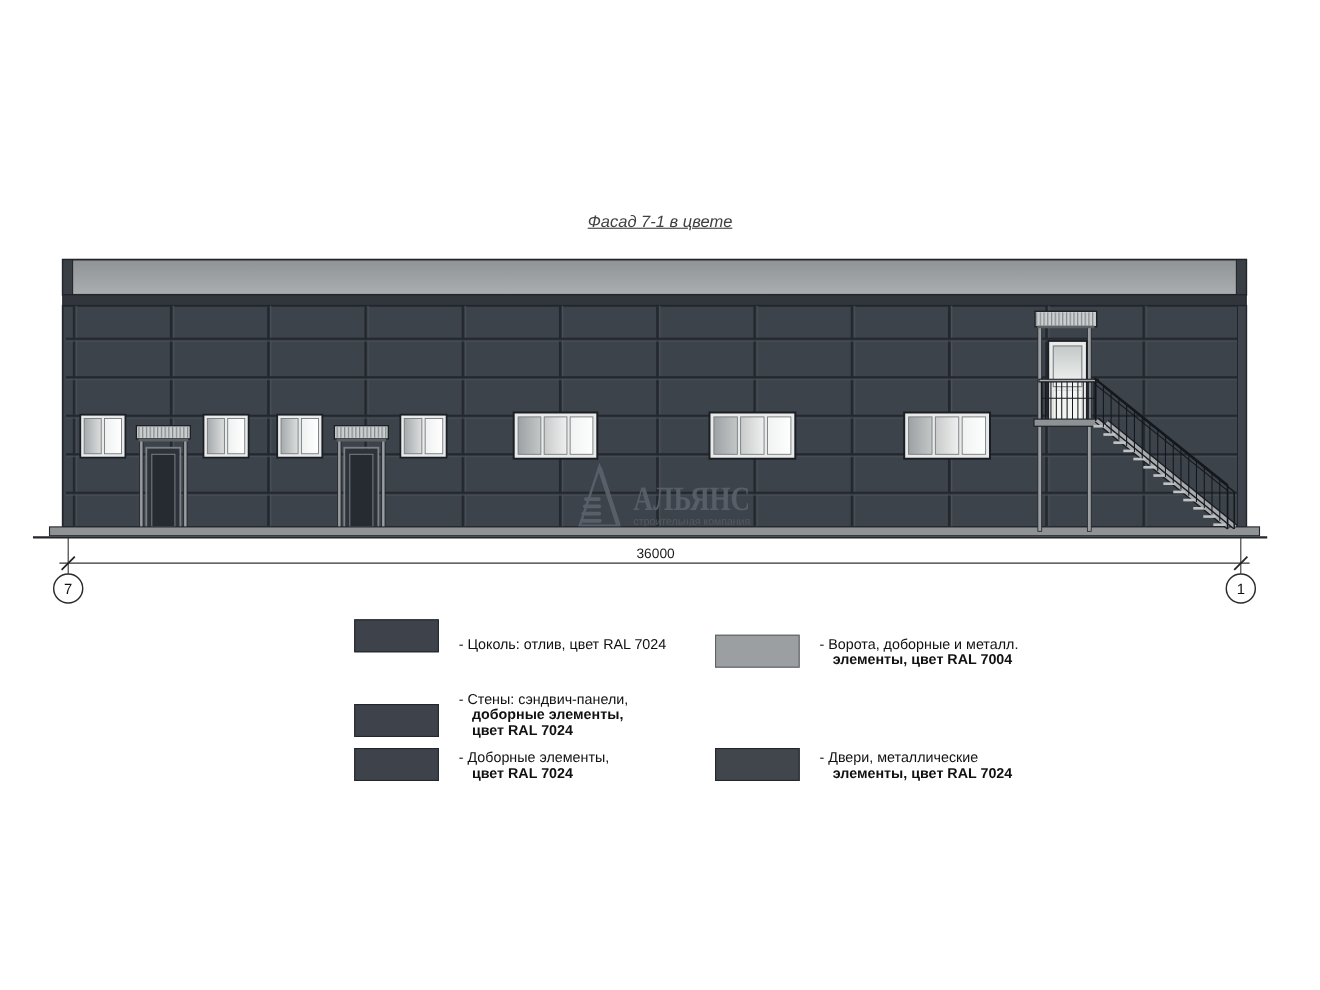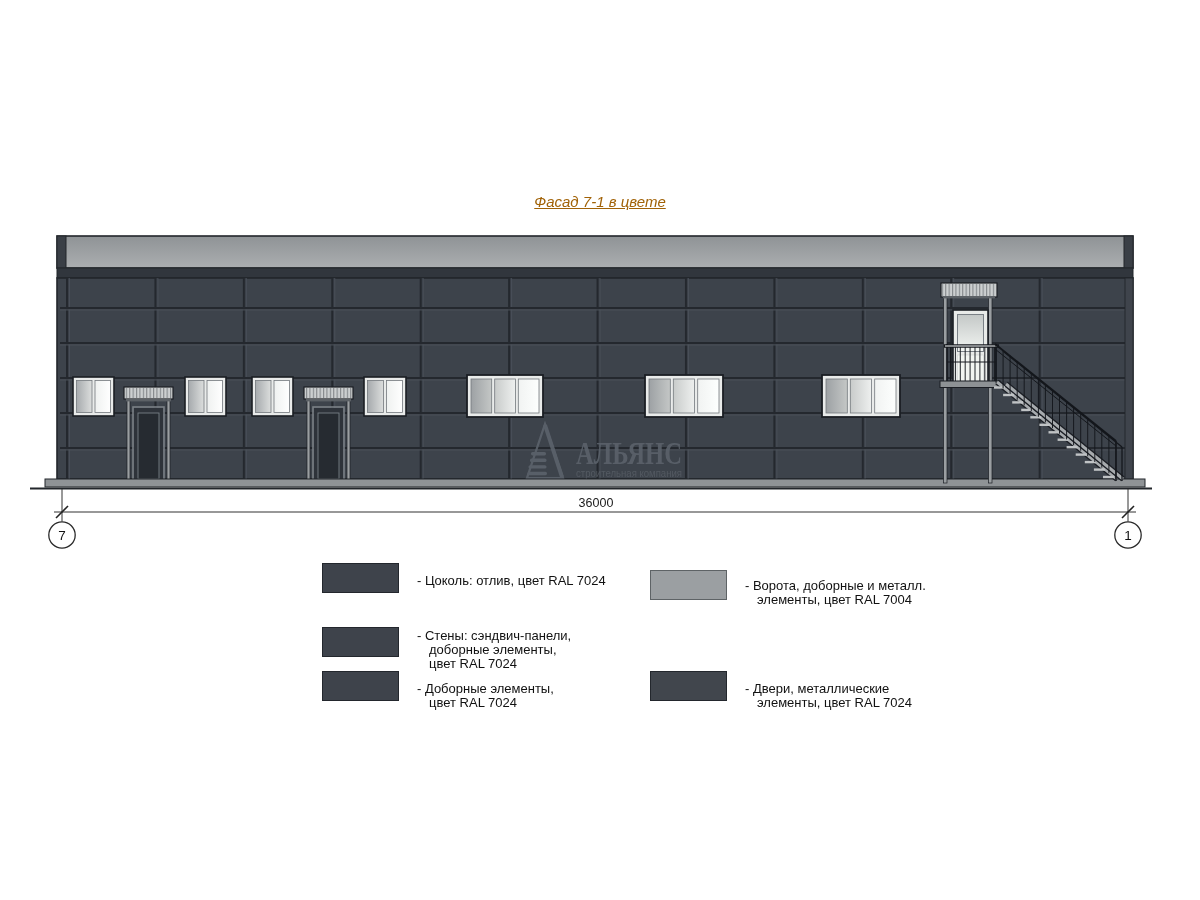--- a/index.html
+++ b/index.html
@@ -1,27 +1,27 @@
 <!DOCTYPE html>
 <html><head>
 <meta charset="utf-8">
 <style>
   html,body{margin:0;padding:0;background:#fff;}
   #canvas{position:relative;width:1200px;height:900px;background:#ffffff;overflow:hidden;
           font-family:"Liberation Sans",sans-serif;color:#1a1a1a;}
   .title{position:absolute;top:193px;left:50%;transform:translateX(-50%);
-         font-size:15px;font-style:italic;text-decoration:underline;color:#a16207;white-space:nowrap;}
+         font-size:15px;font-style:italic;text-decoration:underline;color:#404040;white-space:nowrap;}
   svg{position:absolute;left:0;top:0;}
-  .legend-item{position:absolute;display:flex;align-items:center;}
+  .legend-item{position:absolute;display:flex;align-items:flex-end;}
   .sw{width:75px;height:28px;flex:0 0 auto;}
   .sw.dark{border:1px solid #23272d;}
   .sw.gray{border:1px solid #5e6366;}
   .sw.light{border:1px solid #70767a;}
   .lg-text{margin-left:18px;font-size:13px;line-height:13.8px;color:#111;white-space:nowrap;}
-  .lg-text .cont{padding-left:12px;}
+  .lg-text .cont{padding-left:12px;font-weight:bold;}
   .mt6{margin-top:6px;} .mt7{margin-top:16px;} .mt9{margin-top:20px;} .mt0{margin-top:16px;}
 </style>
 </head>
 <body>
 
 <div id="canvas">
 
   <div class="title">Фасад 7-1 в цвете</div>
 
   <svg width="1200" height="900" viewBox="0 0 1200 900">

